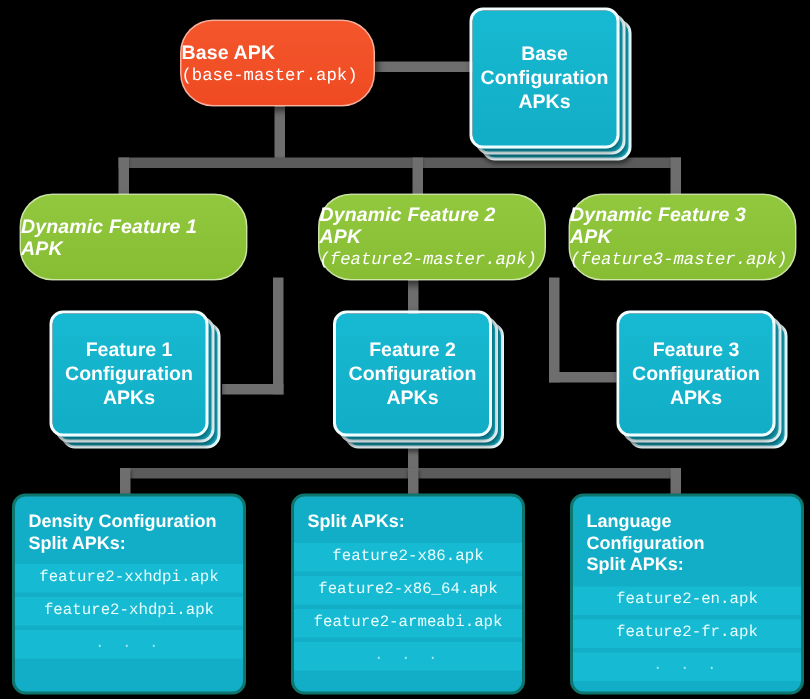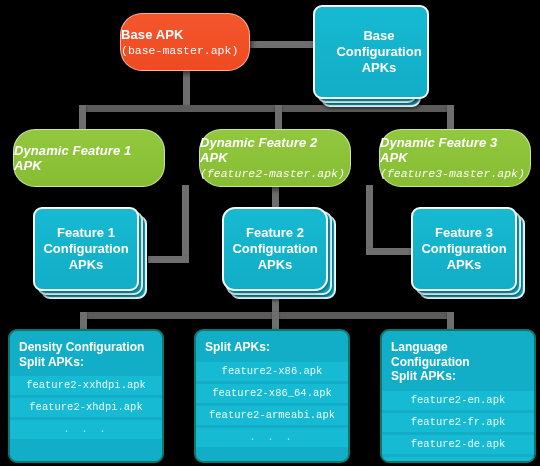--- a/index.html
+++ b/index.html
@@ -84,35 +84,35 @@
   <div class="conn v" style="left:447px;top:312px;height:20px;"></div>
 
   <div class="pill orange" style="left:120px;top:13px;width:128px;height:56px;">
     <div class="t1">Base APK</div>
     <div class="t2">(base-master.apk)</div>
   </div>
 
   <div class="stack" style="left:313px;top:5px;width:112px;height:106px;">
     <div class="layer" style="left:8px;top:8px;width:96px;height:90px;"></div>
     <div class="layer" style="left:4px;top:4px;width:96px;height:90px;"></div>
-    <div class="face" style="width:96px;height:90px;padding-left:16px;">
+    <div class="face" style="width:96px;height:90px;">
       <div>
         <div>Base</div>
         <div>Configuration</div>
         <div>APKs</div>
       </div>
     </div>
   </div>
 
   <div class="pill green" style="left:13px;top:129px;width:150px;height:56px;">
     <div class="t1">Dynamic Feature 1</div>
     <div class="t1">APK</div>
   </div>
 
-  <div class="pill green" style="left:199px;top:129px;width:150px;height:56px;">
+  <div class="pill green" style="left:212px;top:129px;width:150px;height:56px;">
     <div class="t1">Dynamic Feature 2</div>
     <div class="t1">APK</div>
     <div class="t2">(feature2-master.apk)</div>
   </div>
 
   <div class="pill green" style="left:379px;top:129px;width:150px;height:56px;">
     <div class="t1">Dynamic Feature 3</div>
     <div class="t1">APK</div>
     <div class="t2">(feature3-master.apk)</div>
   </div>
@@ -125,21 +125,21 @@
         <div>Feature 1</div>
         <div>Configuration</div>
         <div>APKs</div>
       </div>
     </div>
   </div>
 
   <div class="stack" style="left:222px;top:207px;width:118px;height:96px;">
     <div class="layer" style="left:8px;top:8px;width:102px;height:80px;"></div>
     <div class="layer" style="left:4px;top:4px;width:102px;height:80px;"></div>
-    <div class="face" style="width:102px;height:80px;border-radius:13px;">
+    <div class="face" style="width:102px;height:80px;">
       <div>
         <div>Feature 2</div>
         <div>Configuration</div>
         <div>APKs</div>
       </div>
     </div>
   </div>
 
   <div class="stack" style="left:411px;top:207px;width:118px;height:96px;">
     <div class="layer" style="left:8px;top:8px;width:102px;height:80px;"></div>
@@ -178,18 +178,17 @@
   </div>
 
   <div class="splitcard" style="left:380px;top:329px;width:152px;height:130px;">
     <div class="hd">
       <div>Language Configuration</div>
       <div>Split APKs:</div>
     </div>
     <div class="rows">
       <div class="row">feature2-en.apk</div>
       <div class="row">feature2-fr.apk</div>
-      <div class="row">feature2-de.apk</div>
       <div class="row dots">. . .</div>
     </div>
   </div>
 
 </div>
 
 </body></html>

